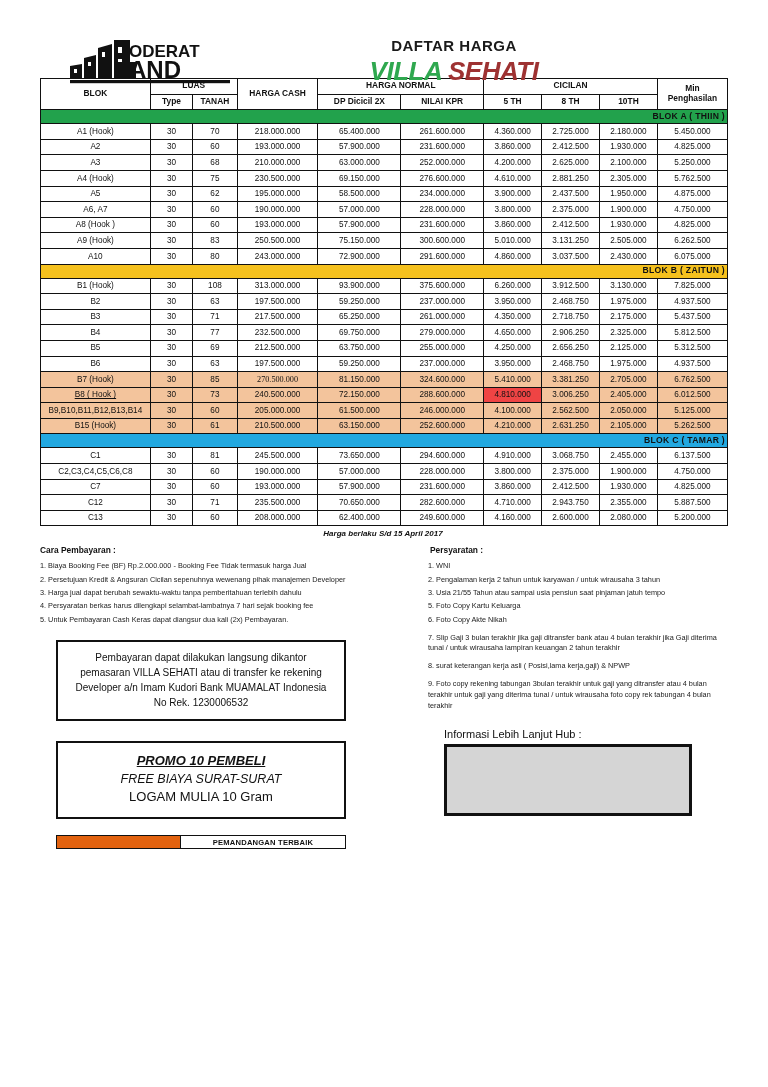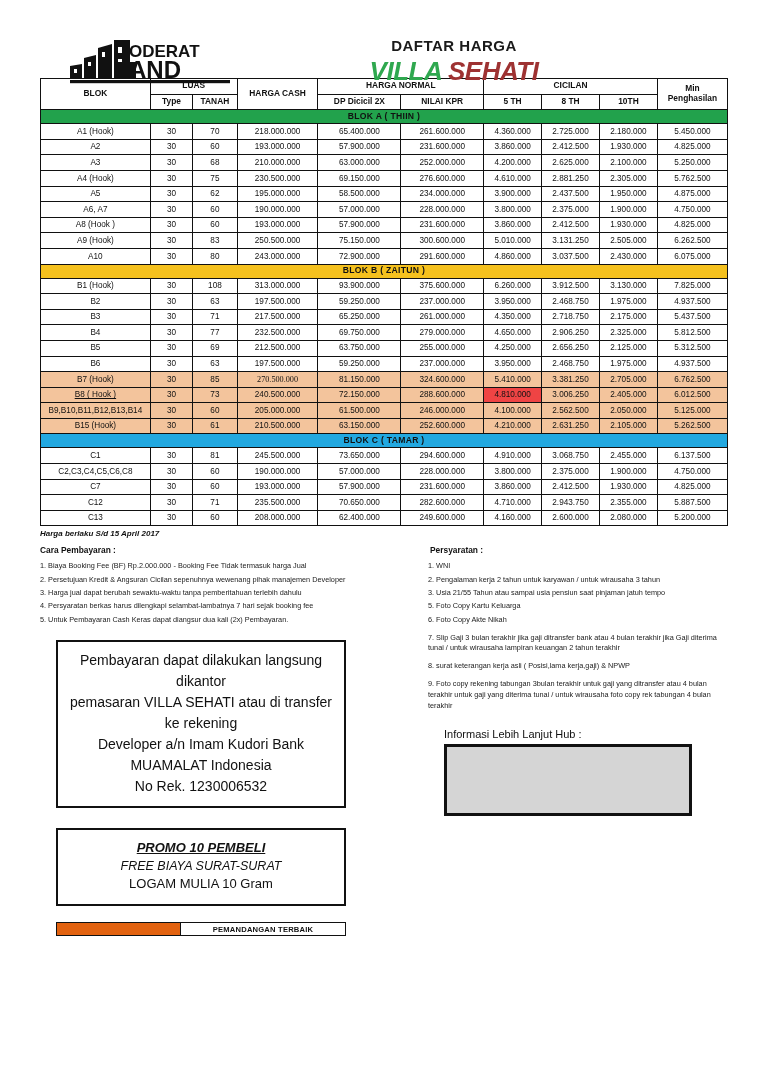--- a/index.html
+++ b/index.html
@@ -39,47 +39,47 @@
     height:15.6px;
     line-height:1.15;
     background:#fff;
   }
   table.price th { font-weight:bold; font-size:8.4px; }
   .hdr-top th { height:20px; }
   .hdr-bot th { height:17px; }
   td.num { text-align:right; padding-right:5px; }
   td.blokname { text-align:center; font-size:8px; }
   tr.section td {
-    font-weight:bold; font-size:8.6px; text-align:center;
+    font-weight:bold; font-size:8.6px; text-align:right;
     height:14px; color:#111; letter-spacing:.3px;
   }
   tr.sec-green td { background:#22A24C; }
   tr.sec-amber td { background:#F5C11E; }
   tr.sec-blue  td { background:#22A8E0; }
   tr.hl td { background:#F3C49C; }
   .valid {
-    text-align:left; font-size:8px; font-style:italic; font-weight:bold;
+    text-align:center; font-size:8px; font-style:italic; font-weight:bold;
     padding:3px 2px 0 0; color:#111;
   }
 
   
   .lower { display:flex; padding:4px 40px 0 40px; gap:18px; }
   .col-left { width:352px; }
   .col-right { flex:1; padding-left:8px; }
   .sec-title { font-size:8.4px; font-weight:bold; margin:3px 0 5px 0; }
   .sec-title.right { margin-left:12px; }
   ul.plain { list-style:none; margin:0; padding:0; }
   ul.plain li { font-size:7.3px; line-height:1.62; color:#1b1b1b; margin-bottom:1.5px; }
   ul.plain.right li { margin-left:10px; }
   ul.plain.right li.para { margin-top:7px; line-height:1.5; }
 
   .box-bank {
     border:2px solid #111; margin:14px 0 0 16px; width:290px;
     padding:8px 8px 9px 8px; text-align:center;
-    font-size:14px; line-height:1.5; color:#111;
+    font-size:10px; line-height:1.5; color:#111;
   }
   .box-promo {
     border:2.5px solid #111; margin:20px 0 0 16px; width:290px;
     padding:9px 8px 10px 8px; text-align:center;
   }
   .box-promo div { line-height:1.45; }
   .promo-1 { font-size:13px; font-weight:bold; font-style:italic;text-decoration:underline; }
   .promo-2 { font-size:12.5px; font-style:italic; }
   .promo-3 { font-size:13px; }
 

